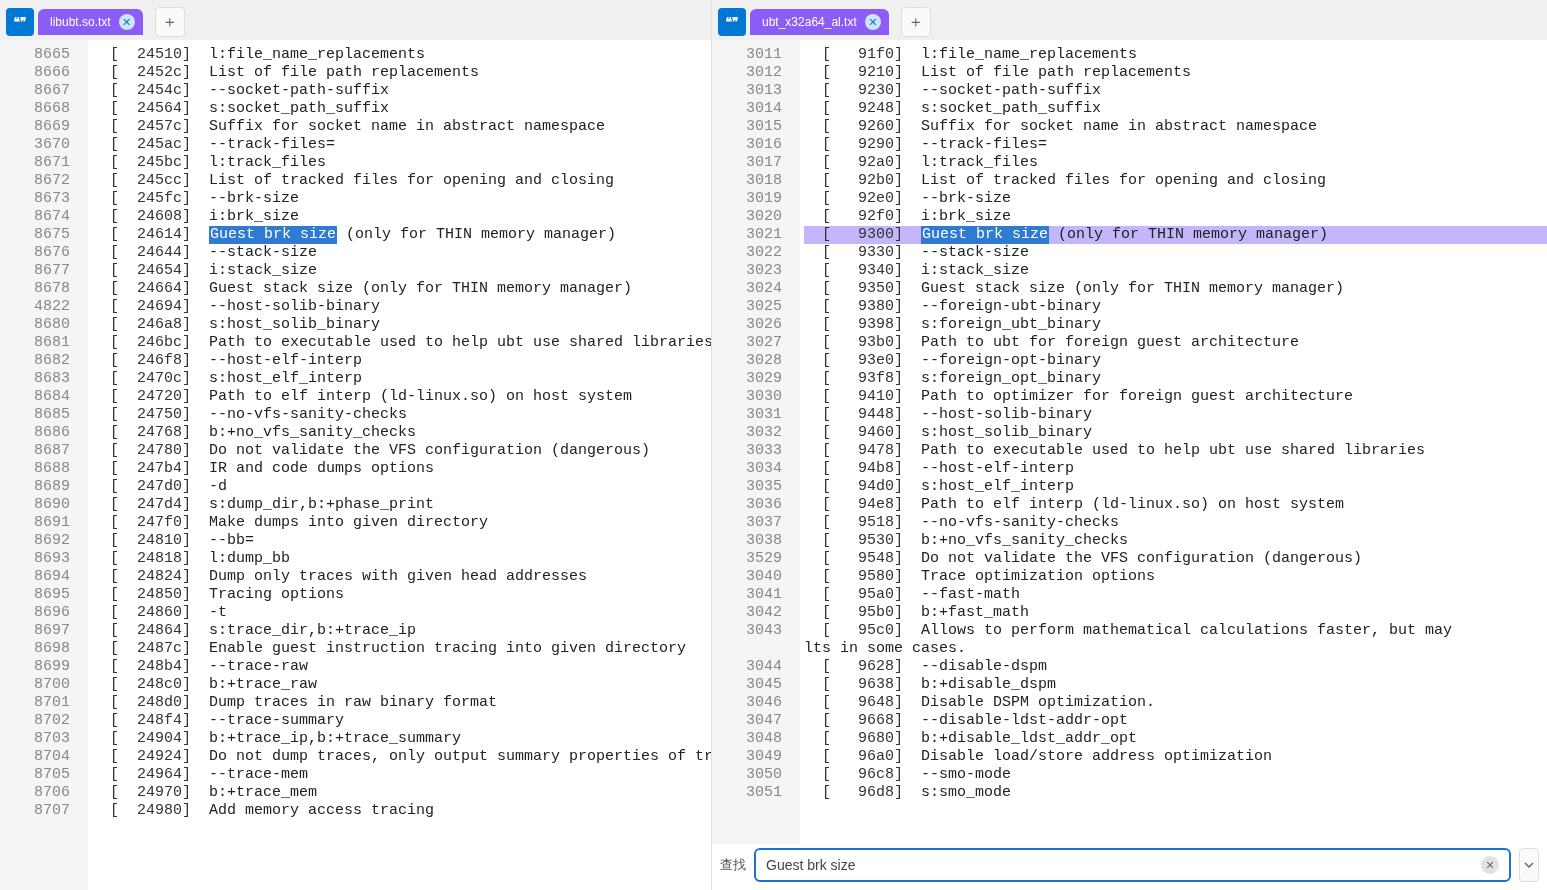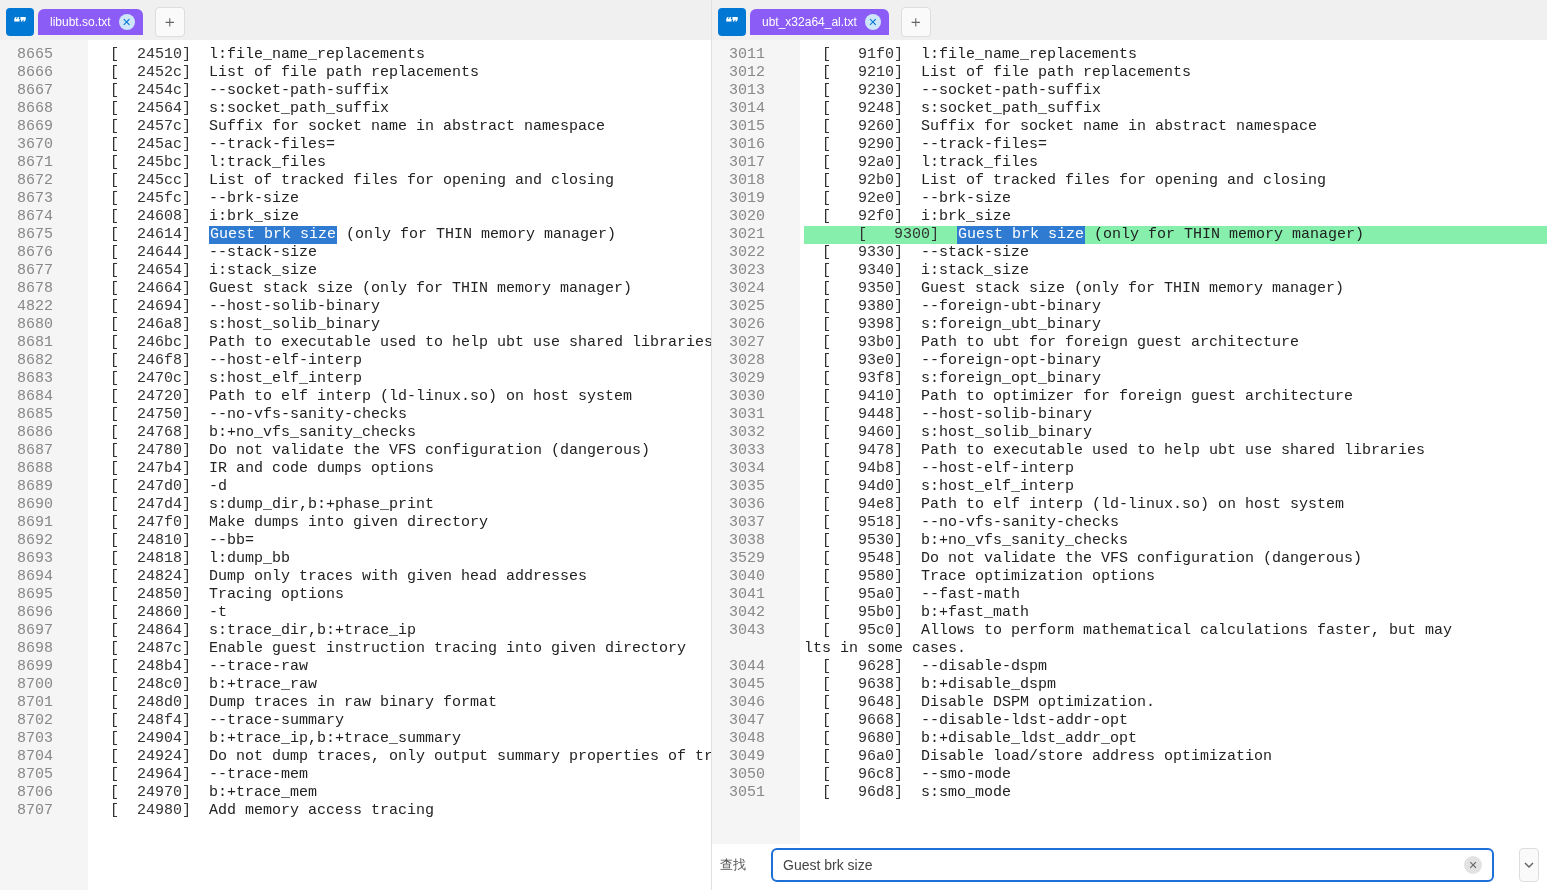--- a/index.html
+++ b/index.html
@@ -71,21 +71,21 @@
   display: flex;
   overflow: hidden;
   font-family: "Consolas", "Courier New", monospace;
   font-size: 15px;
   line-height: 18px;
 }
 .gutter {
   width: 88px;
   background: #f5f5f5;
   color: #888;
-  text-align: center;
+  text-align: right;
   padding: 6px 18px 6px 0;
   user-select: none;
 }
 .gutter div { height: 18px; }
 .content {
   flex: 1;
   padding: 6px 0 6px 4px;
   color: #333;
   white-space: pre;
   overflow: hidden;
@@ -111,21 +111,21 @@
   gap: 40px;
 }
 .statusbar .center { position: absolute; left: 50%; transform: translateX(-50%); }
 .findbar {
   position: absolute;
   bottom: 6px;
   left: 8px; right: 8px;
   height: 38px;
   display: flex;
   align-items: center;
-  gap: 25px;
+  gap: 8px;
 }
 .find-label { color: #555; font-size: 13px; }
 .find-input-wrap {
   flex: 1;
   border: 2px solid #1e6fd6;
   border-radius: 6px;
   background: #fff;
   height: 34px;
   display: flex;
   align-items: center;
@@ -151,21 +151,21 @@
   width: 20px; height: 34px;
   border: 1px solid #ddd;
   border-radius: 4px;
   background: #fafafa;
   display: flex;
   align-items: center;
   justify-content: center;
   color: #666;
   cursor: pointer;
 }
-.hl-row-bg { background: #86efac; padding-left: 36px; }
+.hl-row-bg { background: #c4b5fd; }
 </style>
 </head>
 <body>
 
 <div class="pane pane-left">
   <div class="tabbar">
     <div class="app-icon">❝❞</div>
     <div class="tab">
       <span>libubt.so.txt</span>
       <span class="tab-close">✕</span>

